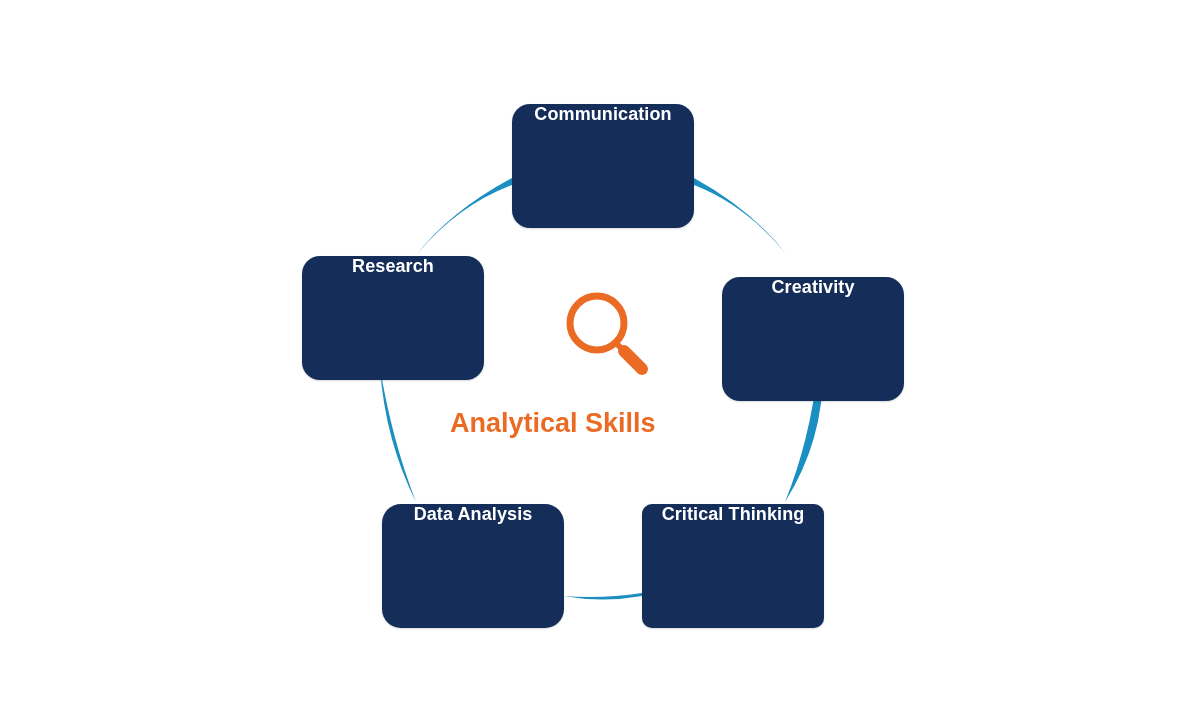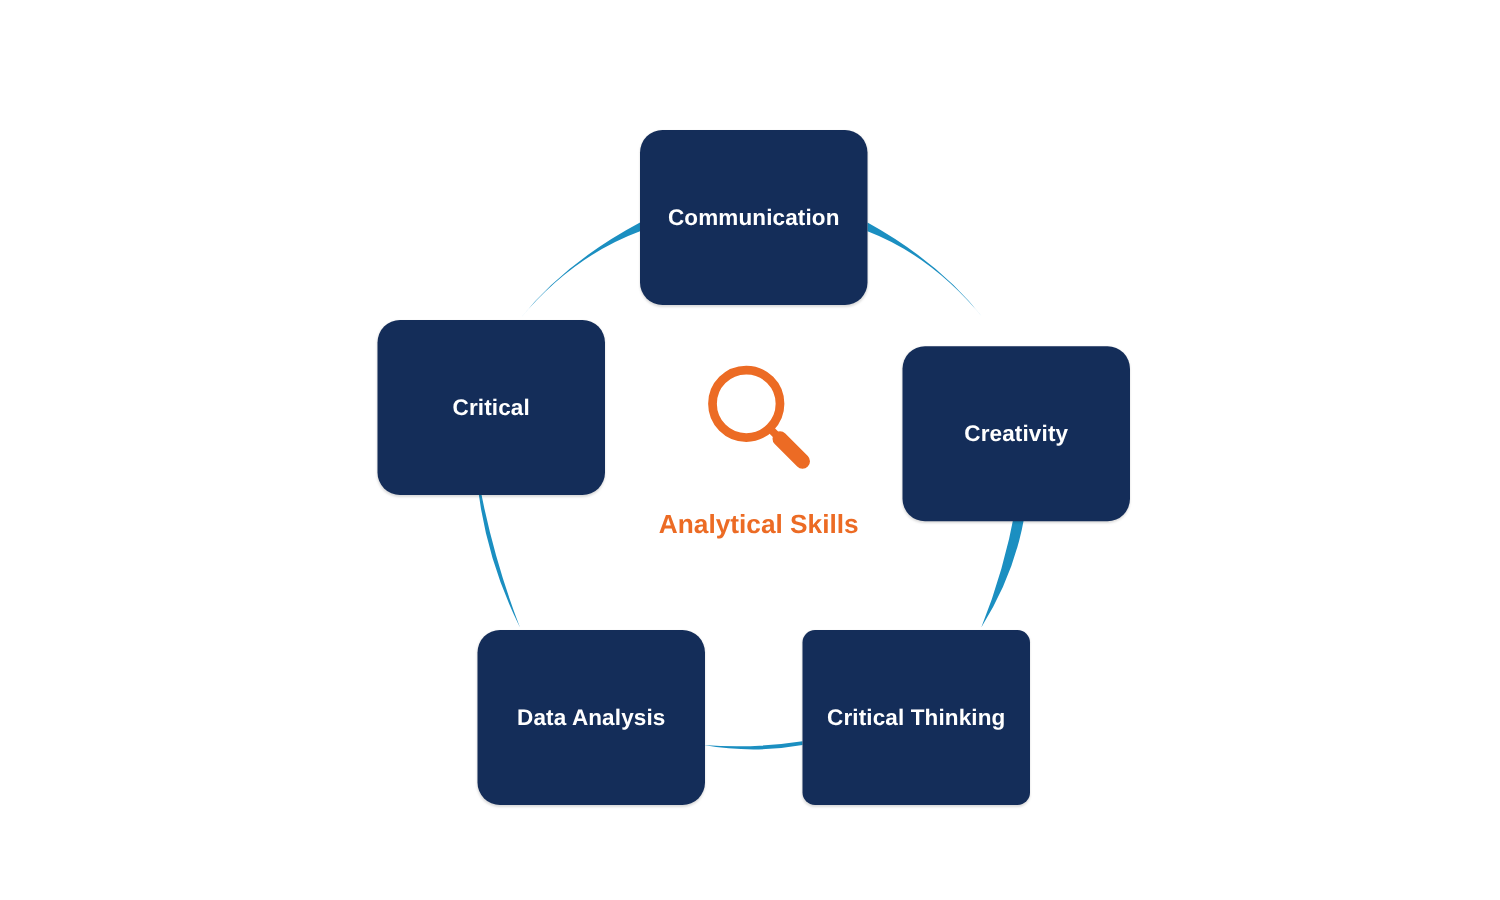--- a/index.html
+++ b/index.html
@@ -1,26 +1,26 @@
 <!DOCTYPE html>
 <html><head>
 <meta charset="utf-8">
 <style>
   html, body { margin: 0; padding: 0; background: #ffffff; }
   body { width: 1200px; height: 720px; position: relative; overflow: hidden; font-family: "Liberation Sans", "DejaVu Sans", sans-serif; }
   #arcs { position: absolute; left: 0; top: 0; width: 1200px; height: 720px; }
   .node {
-    position: absolute; width: 182px; height: 140px; background: #142d59;
-    border-radius: 18px; display: flex; align-items: center; justify-content: center;
+    position: absolute; width: 182px; height: 124px; background: #142d59;
+    border-radius: 18px; display: flex; justify-content: center;
     box-shadow: 0 1px 2px rgba(0,0,0,0.15);
   }
   .node span { color: #ffffff; font-weight: bold; font-size: 18px; letter-spacing: 0.1px; }
   #center-title {
-    position: absolute; left: 450px; top: 408px; width: 314px; text-align: center;
-    color: #ec6b24; font-weight: bold; font-size: 21px;
+    position: absolute; left: 450px; top: 408px; width: 314px; 
+    color: #ec6b24; font-weight: bold; font-size: 27px;
   }
   #magnifier { position: absolute; left: 560px; top: 288px; width: 95px; height: 95px; }
 </style>
 </head>
 <body>
 
 <svg id="arcs" viewBox="0 0 1200 720" xmlns="http://www.w3.org/2000/svg">
 
   <path d="M694,178 Q752,210 787,255 Q746,205 694,185 Z" fill="#1b8fc1"></path>
 
@@ -35,25 +35,25 @@
 
 <div class="node" style="left:512px; top:104px;">
   <span>Communication</span>
 </div>
 <div class="node" style="left:722px; top:256px;margin-top:21px;">
   <span>Creativity</span>
 </div>
 <div class="node" style="left:642px; top:504px;border-radius:10px;">
   <span>Critical Thinking</span>
 </div>
-<div class="node" style="left:382px; top:504px;">
+<div class="node" style="left:382px; top:504px;border-radius:19px;">
   <span>Data Analysis</span>
 </div>
 <div class="node" style="left:302px; top:256px;">
-  <span>Critical</span>
+  <span>Research</span>
 </div>
 
 <svg id="magnifier" viewBox="0 0 95 95" xmlns="http://www.w3.org/2000/svg">
   <circle cx="37" cy="35" r="27" fill="none" stroke="#ec6b24" stroke-width="7"></circle>
   <line x1="56" y1="55" x2="65" y2="64" stroke="#ec6b24" stroke-width="6" stroke-linecap="round"></line>
   <line x1="64" y1="63" x2="82" y2="81" stroke="#ec6b24" stroke-width="12" stroke-linecap="round"></line>
 </svg>
 
 <div id="center-title">Analytical Skills</div>
 

